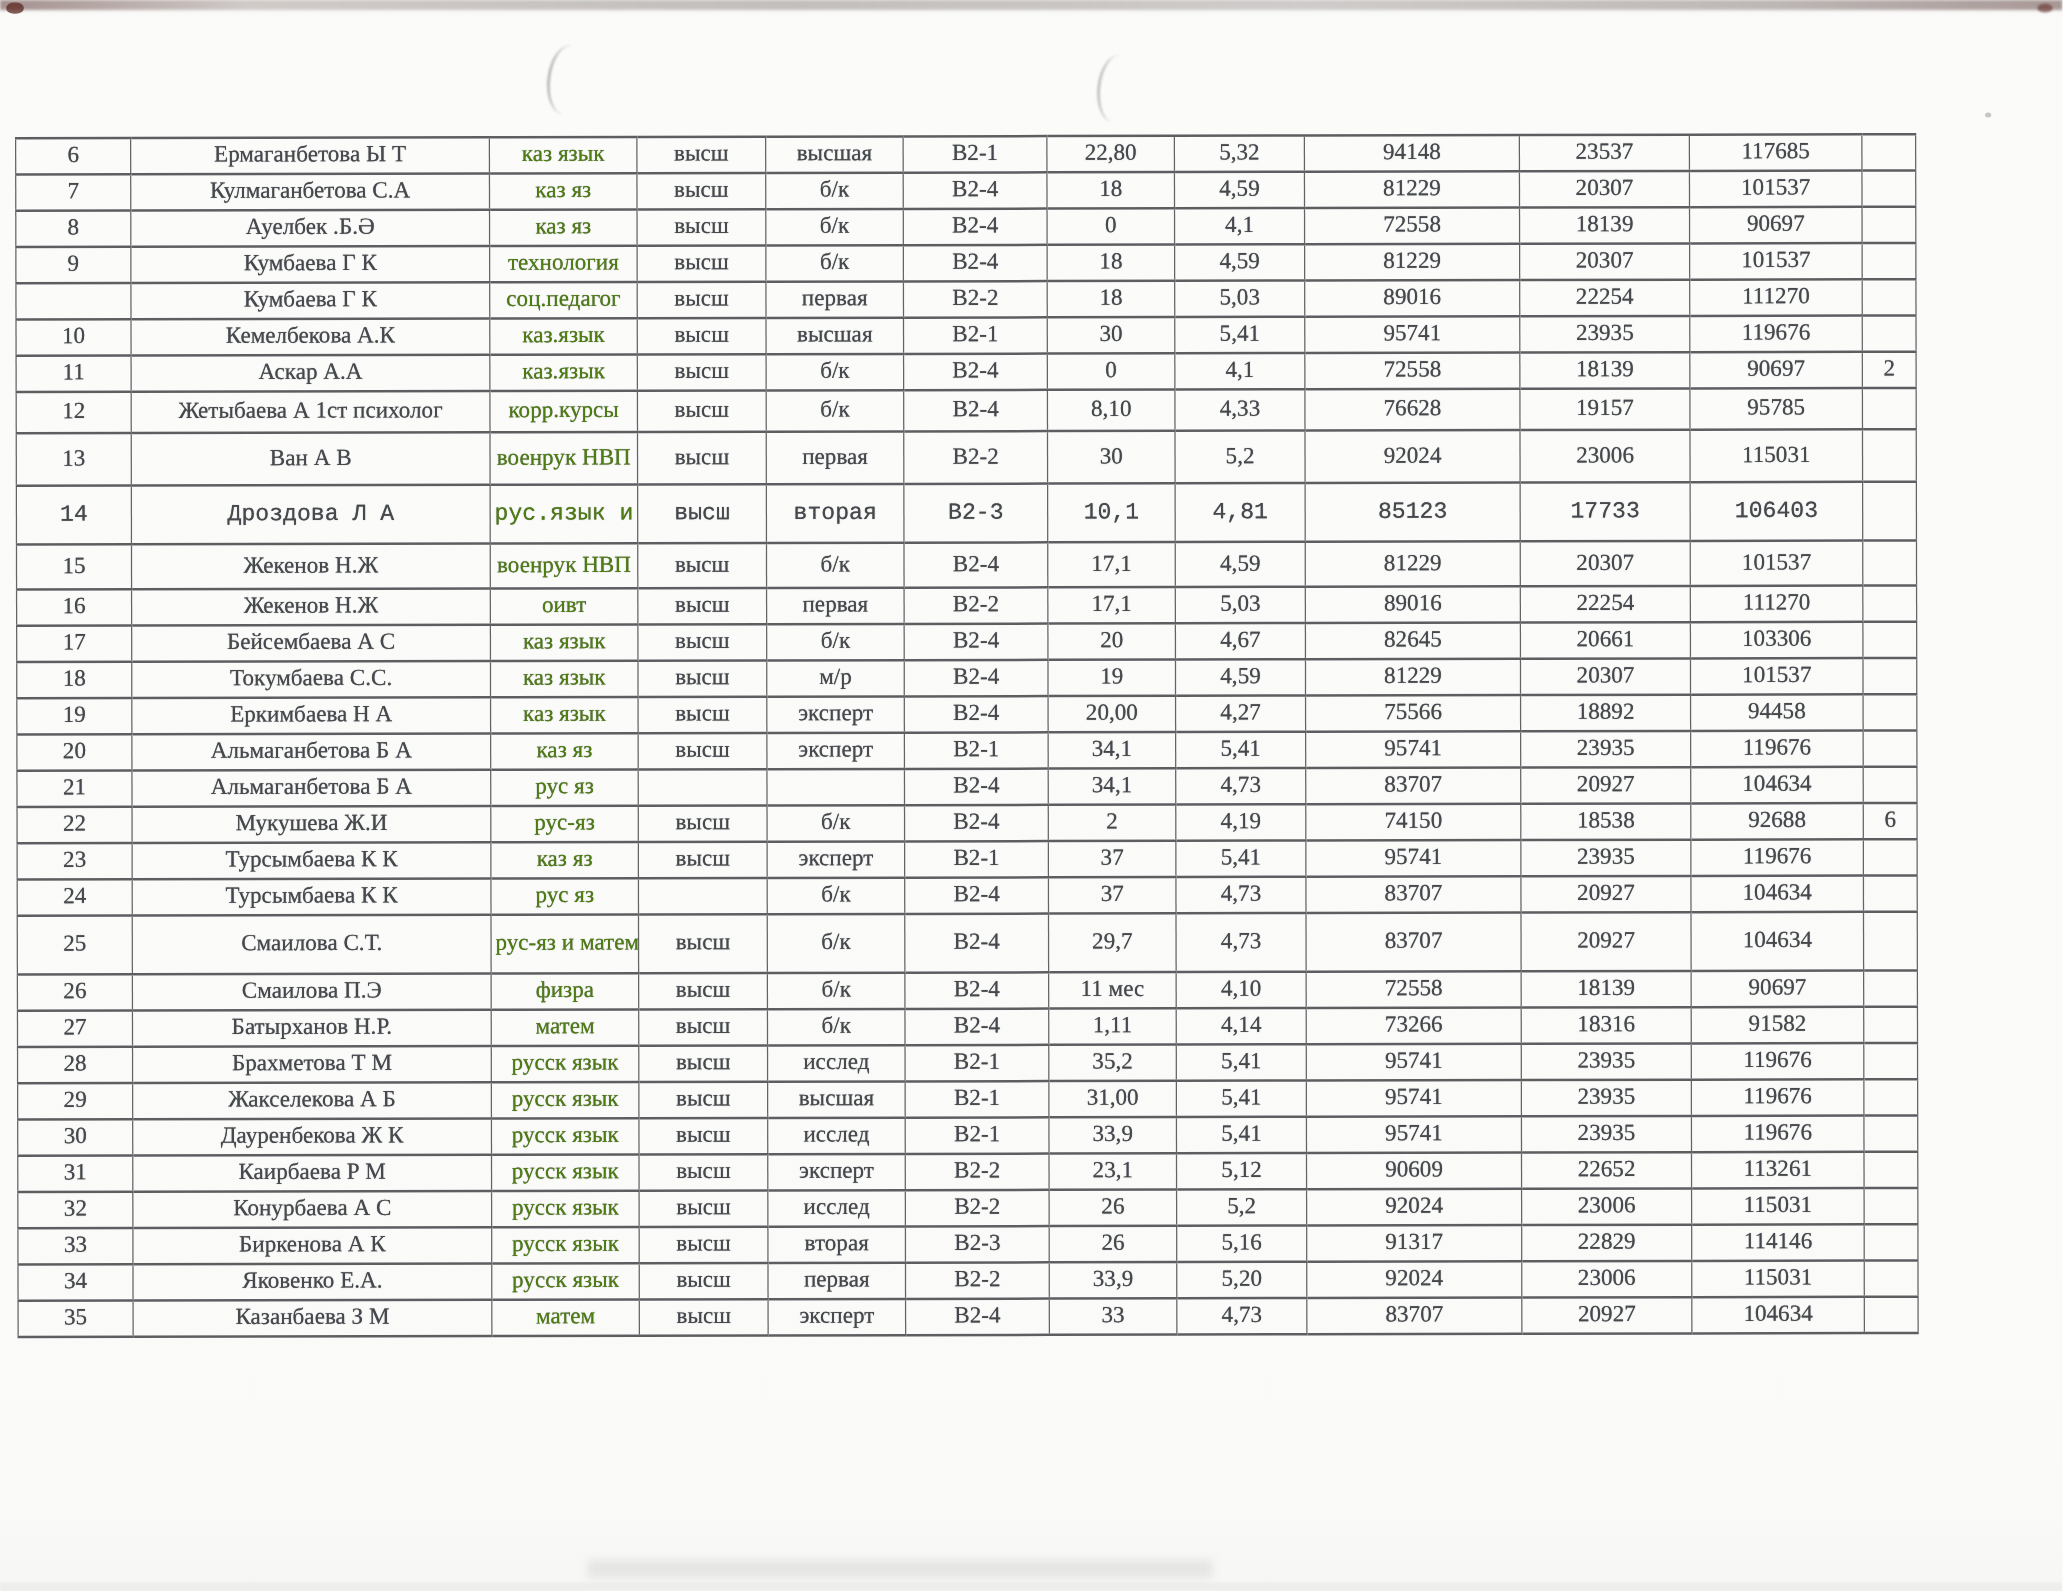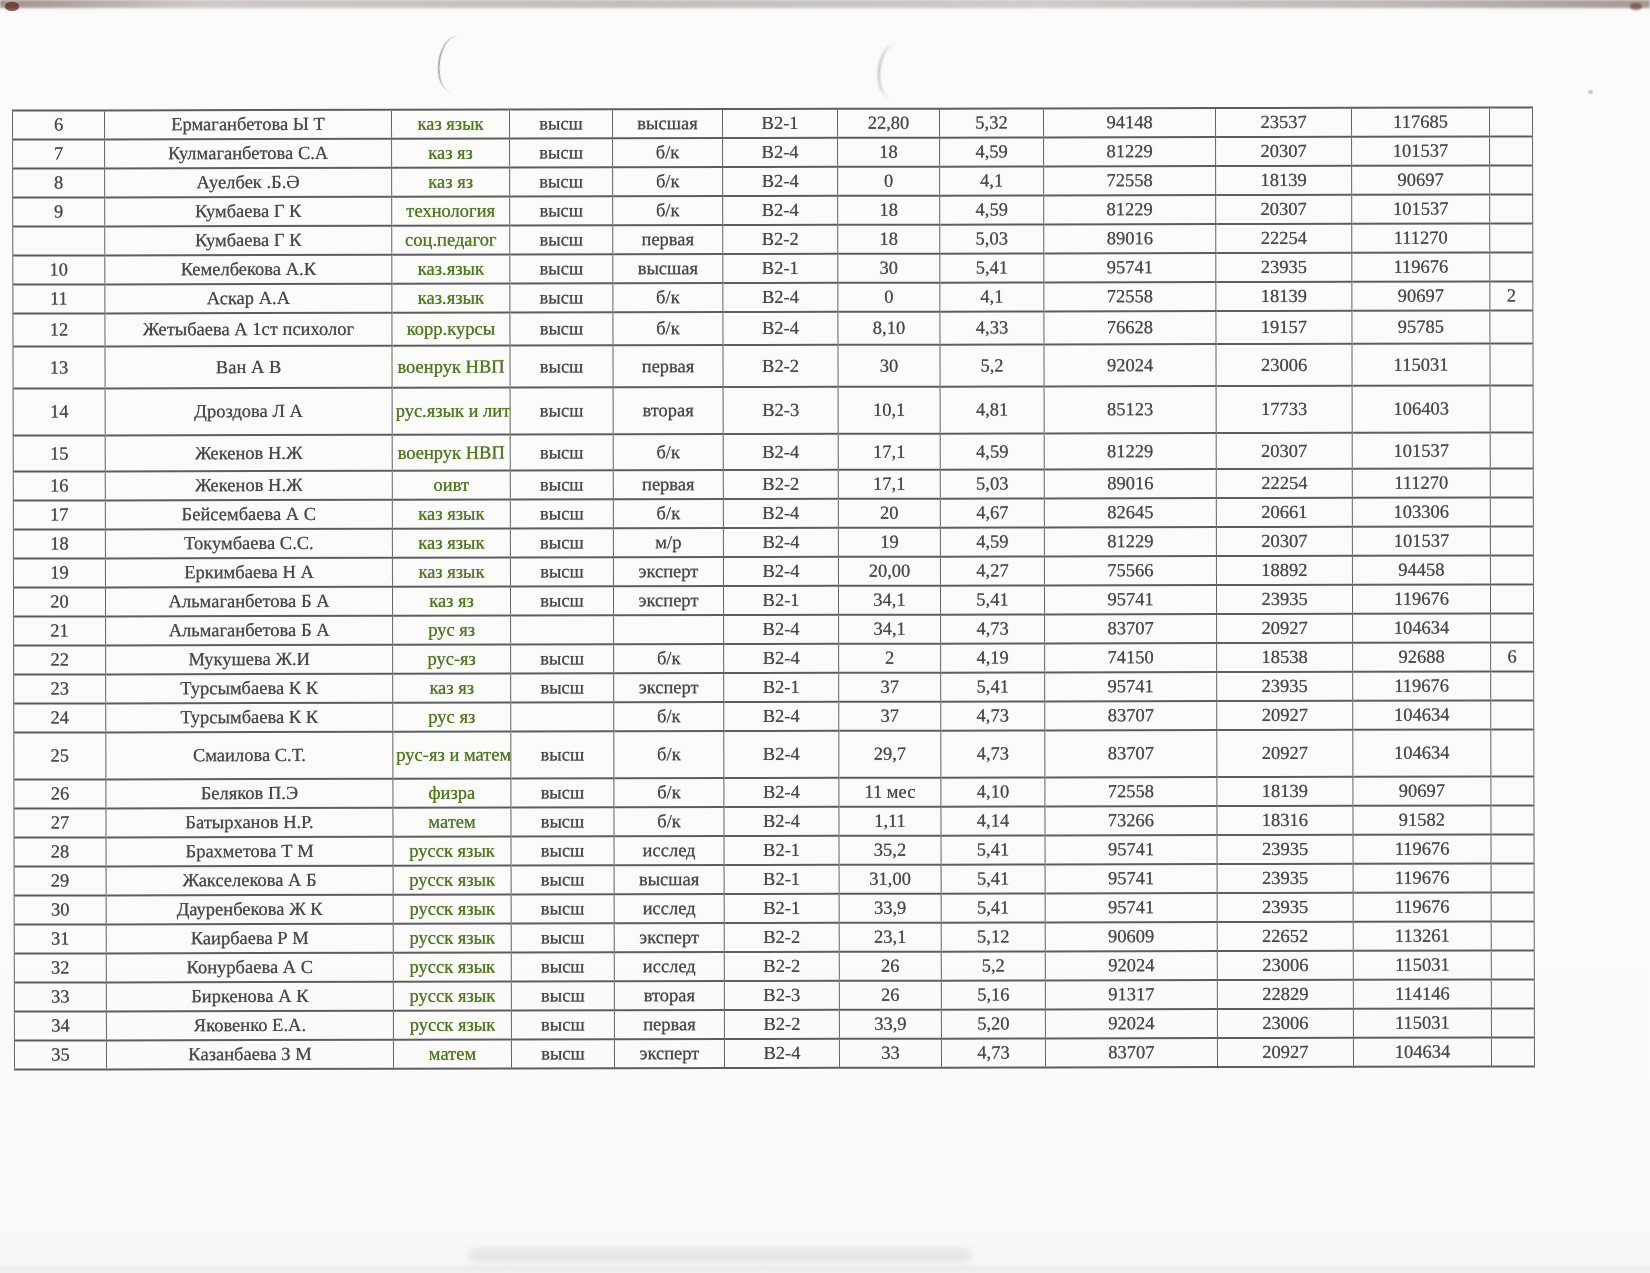--- a/index.html
+++ b/index.html
@@ -107,21 +107,21 @@
     font-size: 11.5px; color: #4d7c0f;
     white-space: normal; line-height: 13px;
     font-family: "Liberation Serif", serif;
   }
   td.c3, td.c4 { text-align: left; padding-left: 6px; font-size: 18px; }
   td.c11 { font-size: 17px; }
 
   
   tr:nth-child(8)  td { height: 31px; }
   tr:nth-child(9)  td { height: 40px; }
-  tr:nth-child(10) td { height: 45px; }
+  tr:nth-child(10) td { height: 45px; font-family: Liberation Mono, monospace; }
   tr:nth-child(11) td { height: 34px; }
   tr:nth-child(21) td { height: 45px; }
 
   
   tr:nth-child(n+8):nth-child(-n+12) td.c7 {
     text-align: center; padding-right: 3px;
   }
 </style>
 </head>
 <body>
@@ -441,21 +441,21 @@
           <td class="c5">В2-4</td>
           <td class="c6">29,7</td>
           <td class="c7">4,73</td>
           <td class="c8">83707</td>
           <td class="c9">20927</td>
           <td class="c10">104634</td>
           <td class="c11"></td>
         </tr>
         <tr>
           <td class="c0">26</td>
-          <td class="c1">Беляков П.Э</td>
+          <td class="c1">Смаилова П.Э</td>
           <td class="c2">физра</td>
           <td class="c3">высш</td>
           <td class="c4">б/к</td>
           <td class="c5">В2-4</td>
           <td class="c6">11 мес</td>
           <td class="c7">4,10</td>
           <td class="c8">72558</td>
           <td class="c9">18139</td>
           <td class="c10">90697</td>
           <td class="c11"></td>

